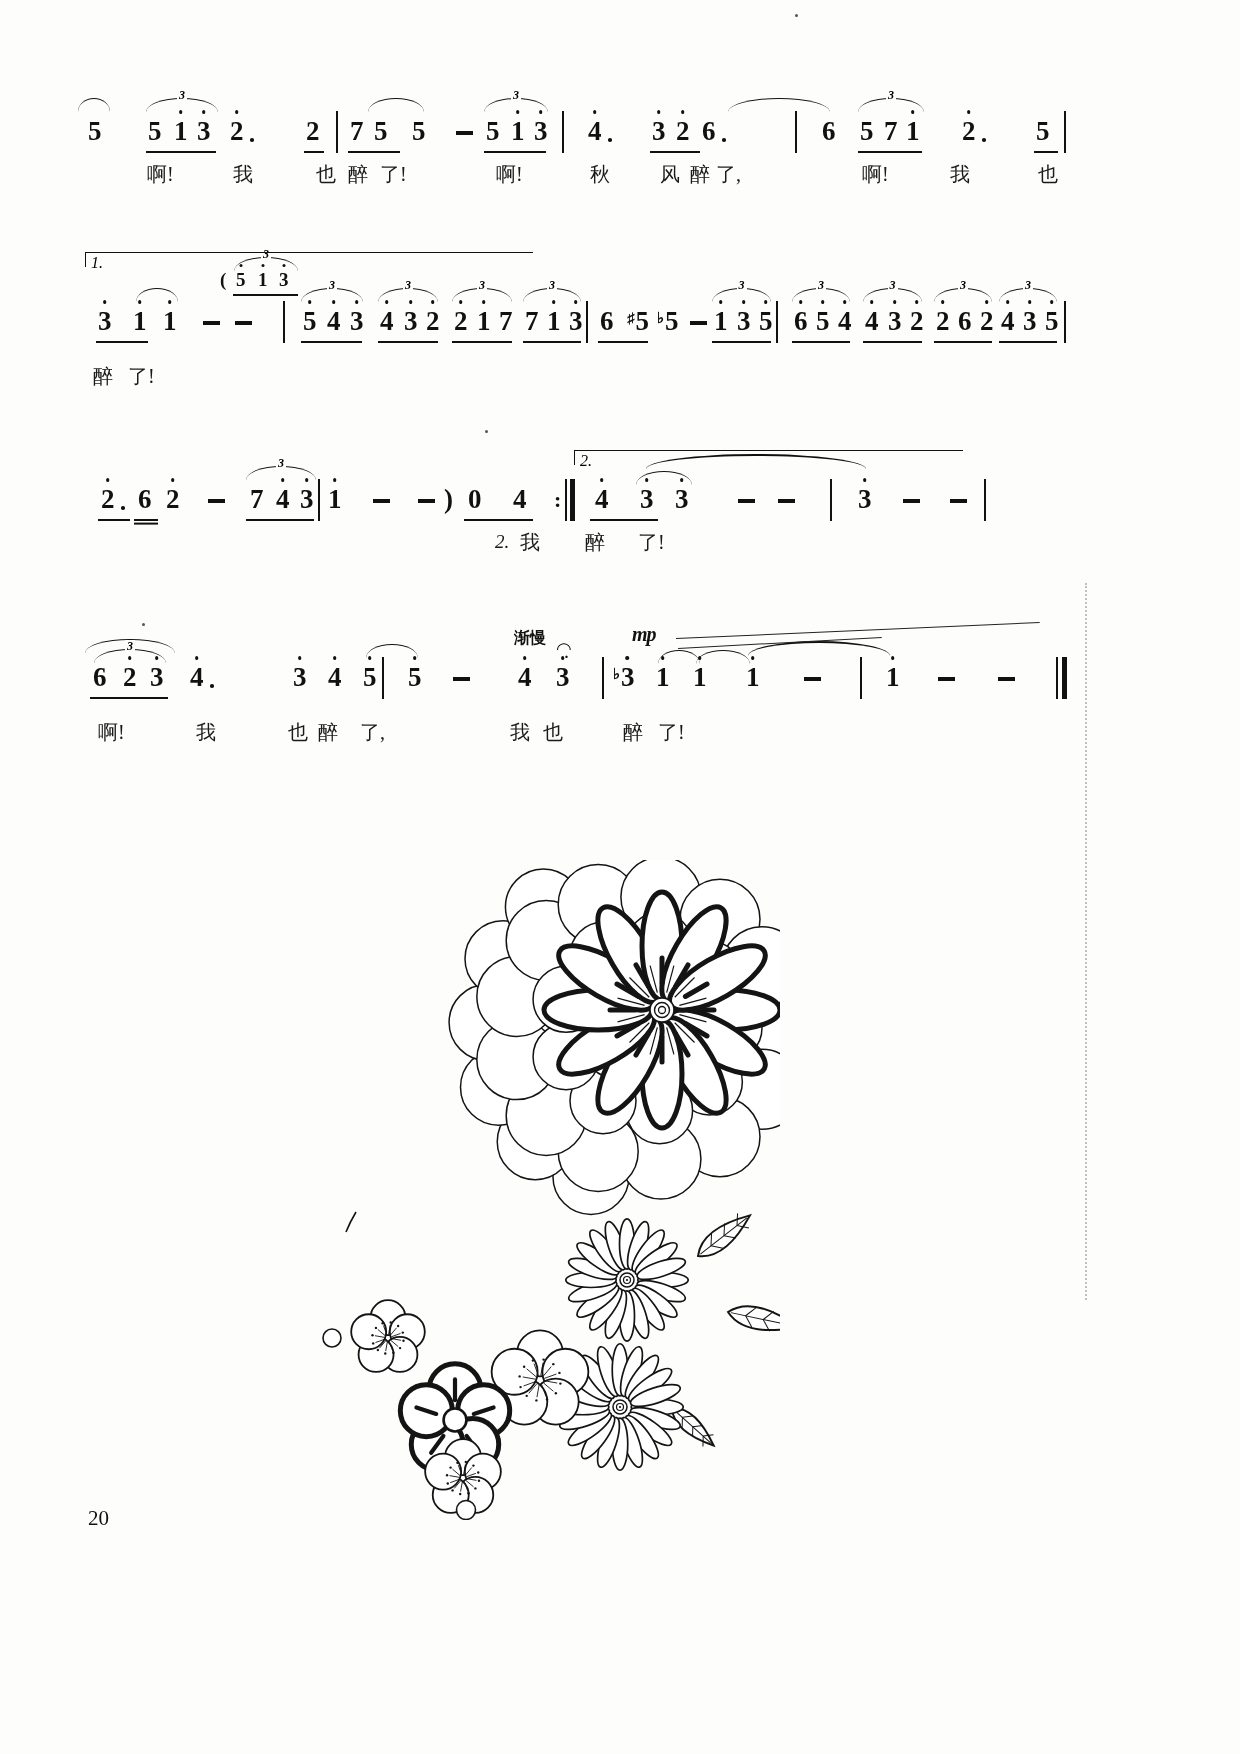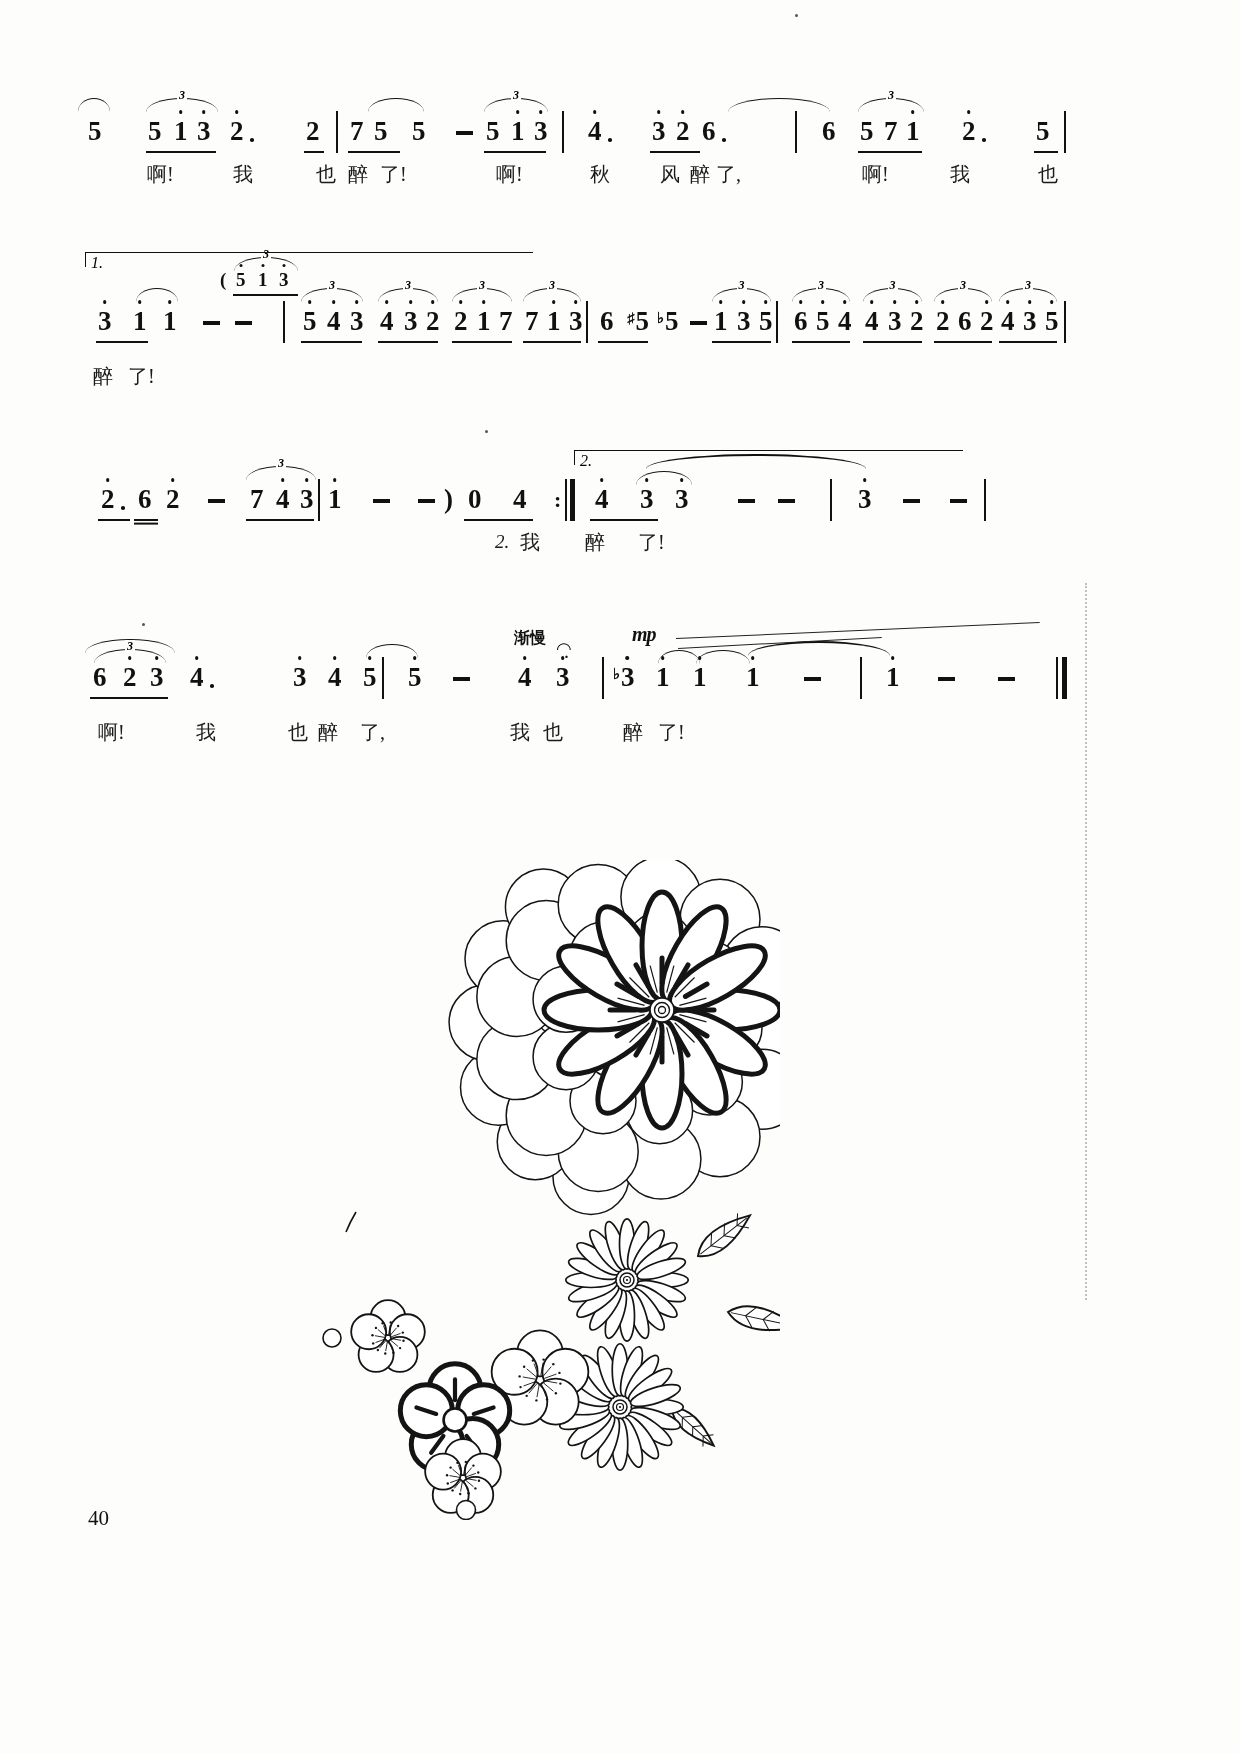--- a/index.html
+++ b/index.html
@@ -559,14 +559,14 @@
       </g>
       <g>
         <circle fill="#fff" stroke="#141414" stroke-width="1.6" cx="32" cy="478" r="9"></circle>
         <circle fill="#fff" stroke="#141414" stroke-width="1.6" cx="166" cy="650" r="9.5"></circle>
       </g>
       <g>
         <path fill="none" stroke="#141414" stroke-width="1.6" d="M46,372 Q50,362 56,352"></path>
       </g>
     </svg>
   <div id="dotline" style="left: 1085px; top: 583px; height: 717px;"></div>
-  <span id="pagenum">40</span>
+  <span id="pagenum">20</span>
 </div>
 
 </body></html>

